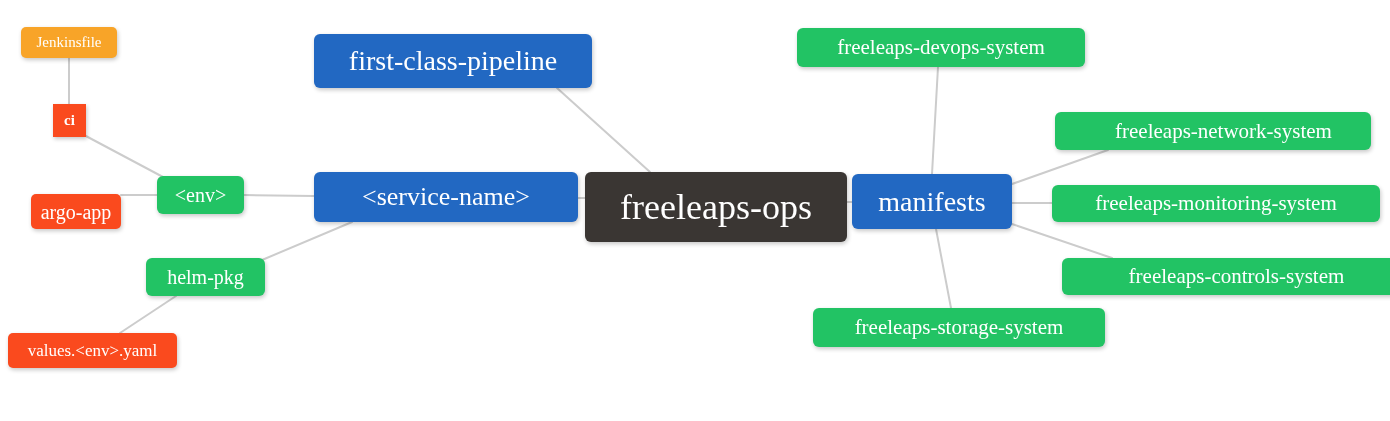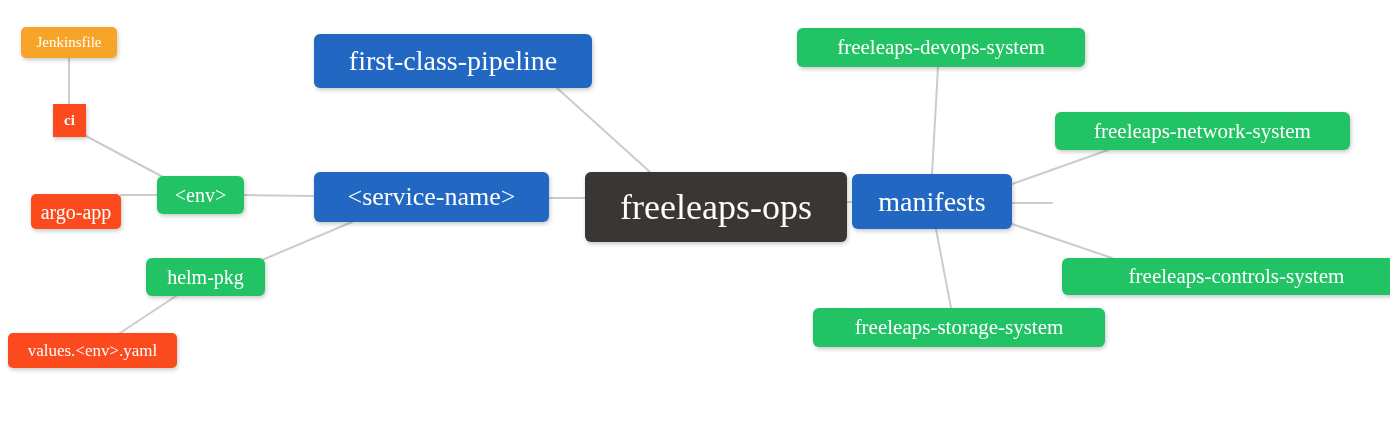--- a/index.html
+++ b/index.html
@@ -27,25 +27,25 @@
   .c-red{background:#fa4a1e;}
   .c-dark{background:#3a3633;}
   
   .n-jenkinsfile {left:21px;  top:27px;  width:96px;  height:31px; font-size:15px; border-radius:5px;}
   .n-ci          {left:53px;  top:104px; width:33px;  height:33px; font-size:15px; font-weight:700; border-radius:0;}
   .n-argo-app    {left:31px;  top:178px; width:90px;  height:35px; font-size:20px; border-radius:5px;margin-top:16px;}
   .n-env         {left:157px; top:176px; width:87px;  height:38px; font-size:20px;}
   .n-helm-pkg    {left:146px; top:258px; width:119px; height:38px; font-size:20px;}
   .n-values      {left:8px;   top:333px; width:169px; height:35px; font-size:17px; border-radius:5px;}
   .n-pipeline    {left:314px; top:34px;  width:278px; height:54px; font-size:28px;}
-  .n-service     {left:314px; top:172px; width:235px; height:50px; font-size:26px;text-align:center;}
+  .n-service     {left:314px; top:172px; width:264px; height:50px; font-size:26px;text-align:center;}
   .n-ops         {left:585px; top:172px; width:262px; height:70px; font-size:36px;}
   .n-manifests   {left:852px; top:174px; width:160px; height:55px; font-size:28px;}
   .n-devops      {left:797px; top:28px;  width:288px; height:39px; font-size:21px;}
-  .n-network     {left:1055px;top:112px; width:295px; height:38px; font-size:21px;}
+  .n-network     {left:1055px;top:112px; width:295px; height:38px; font-size:21px;padding-left:21px;}
   .n-monitoring  {left:1052px;top:185px; width:328px; height:37px; font-size:21px;}
   .n-controls    {left:1062px;top:258px; width:349px; height:37px; font-size:21px;}
   .n-storage     {left:813px; top:308px; width:292px; height:39px; font-size:21px;}
 </style>
 </head>
 <body>
 
 <div id="canvas">
 
   <svg id="edges" viewBox="0 0 1390 421">
@@ -70,16 +70,17 @@
   <div class="node c-red    n-argo-app">argo-app</div>
   <div class="node c-green  n-env">&lt;env&gt;</div>
   <div class="node c-green  n-helm-pkg">helm-pkg</div>
   <div class="node c-red    n-values">values.&lt;env&gt;.yaml</div>
   <div class="node c-blue   n-pipeline">first-class-pipeline</div>
   <div class="node c-blue   n-service">&lt;service-name&gt;</div>
   <div class="node c-dark   n-ops">freeleaps-ops</div>
   <div class="node c-green  n-devops">freeleaps-devops-system</div>
   <div class="node c-blue   n-manifests">manifests</div>
   <div class="node c-green  n-network">freeleaps-network-system</div>
+  <div class="node c-green  n-monitoring">freeleaps-monitoring-system</div>
   <div class="node c-green  n-controls">freeleaps-controls-system</div>
   <div class="node c-green  n-storage">freeleaps-storage-system</div>
 
 </div>
 
 </body></html>

